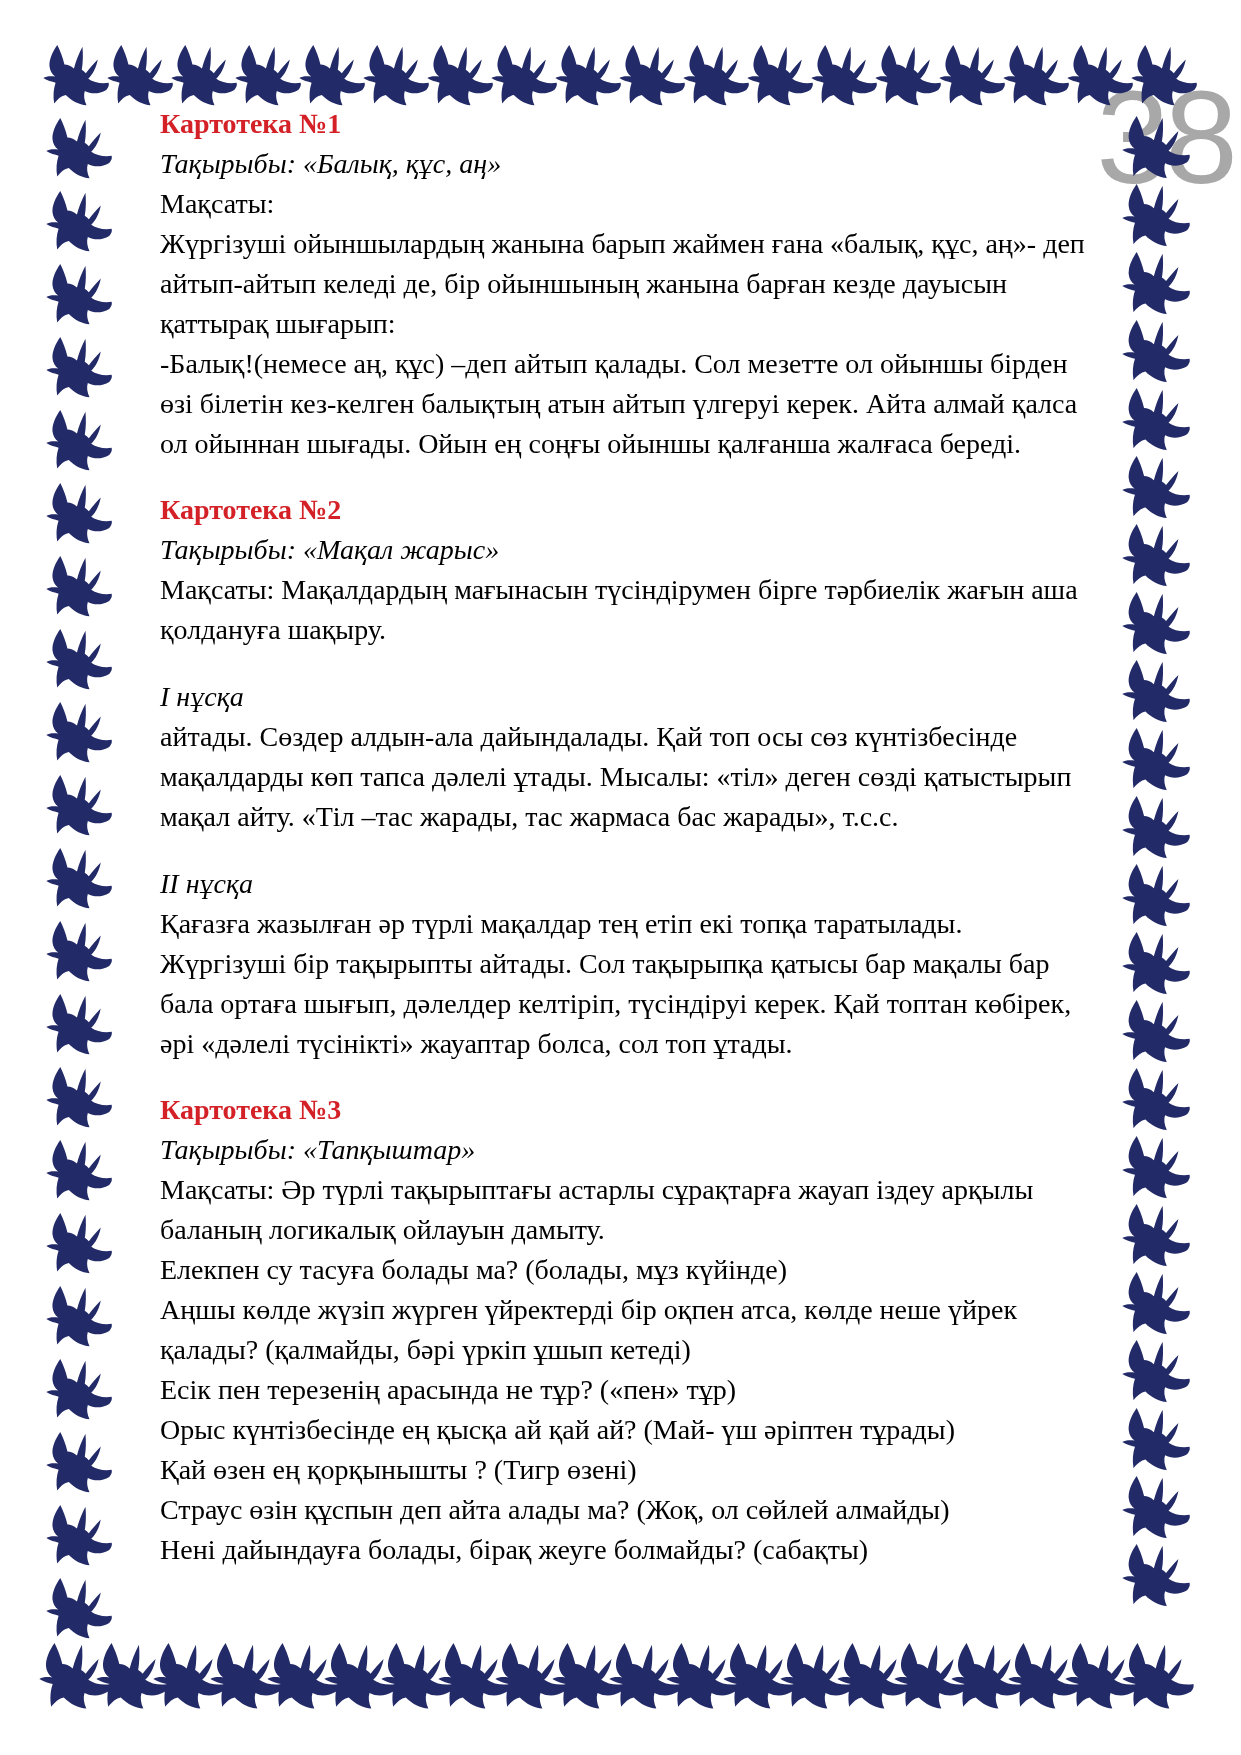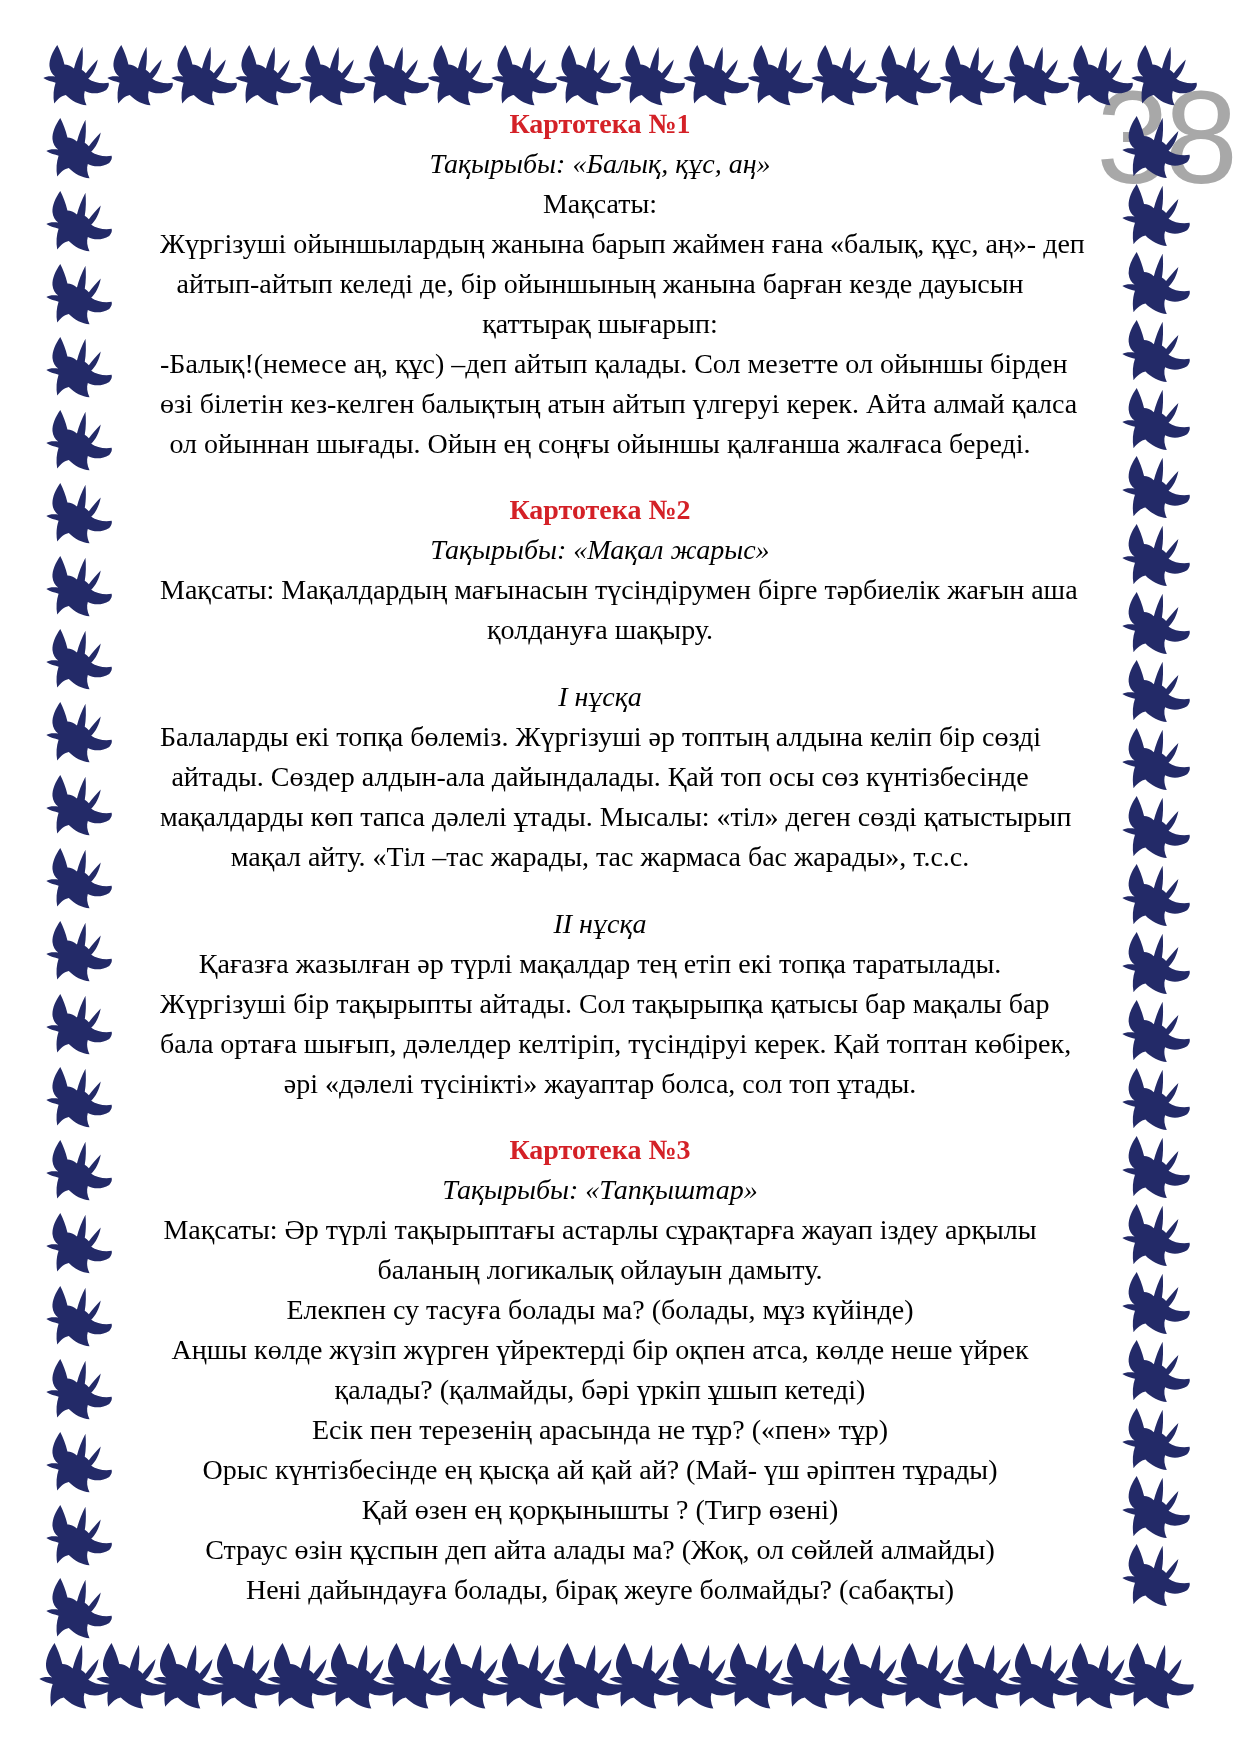--- a/index.html
+++ b/index.html
@@ -10,21 +10,20 @@
   }
   .page-number {
     position:absolute; top:72px; right:8px; z-index:1;
     font-family:"Liberation Sans", sans-serif;
     font-size:132px; line-height:1; letter-spacing:-5px;
     color:var(--gray,#a8a8a8); font-weight:400;
   }
   .content {
     position:absolute; left:160px; top:104px; width:880px; z-index:2;
     color:var(--body,#000000);
-    text-align:center;
   }
   .section { margin:0 0 26px 0; }
   .section-title, .section-subtitle, .line {
     font-size:28px; line-height:40px; white-space:nowrap;
   }
   .section-title { color:var(--red,#d42127); font-weight:bold; }
   .section-subtitle { font-style:italic; }
   .line.italic { font-style:italic;margin-top:27px; }
   .bird {
     position:absolute; z-index:5;
@@ -322,21 +321,20 @@
         <div class="line">-Балық!(немесе аң, құс) –деп айтып қалады. Сол мезетте ол ойыншы бірден</div>
         <div class="line">өзі білетін кез-келген балықтың атын айтып үлгеруі керек. Айта алмай қалса</div>
         <div class="line">ол ойыннан шығады. Ойын ең соңғы ойыншы қалғанша жалғаса береді.</div>
       </div>
       <div class="section">
         <div class="section-title">Картотека №2</div>
         <div class="section-subtitle">Тақырыбы: «Мақал жарыс»</div>
         <div class="line">Мақсаты: Мақалдардың мағынасын түсіндірумен бірге тәрбиелік жағын аша</div>
         <div class="line">қолдануға шақыру.</div>
         <div class="line italic">І нұсқа</div>
-        <div class="line">Балаларды екі топқа бөлеміз. Жүргізуші әр топтың алдына келіп бір сөзді</div>
         <div class="line">айтады. Сөздер алдын-ала дайындалады. Қай топ осы сөз күнтізбесінде</div>
         <div class="line">мақалдарды көп тапса дәлелі ұтады. Мысалы: «тіл» деген сөзді қатыстырып</div>
         <div class="line">мақал айту. «Тіл –тас жарады, тас жармаса бас жарады», т.с.с.</div>
         <div class="line italic">ІІ нұсқа</div>
         <div class="line">Қағазға жазылған әр түрлі мақалдар тең етіп екі топқа таратылады.</div>
         <div class="line">Жүргізуші бір тақырыпты айтады. Сол тақырыпқа қатысы бар мақалы бар</div>
         <div class="line">бала ортаға шығып, дәлелдер келтіріп, түсіндіруі керек. Қай топтан көбірек,</div>
         <div class="line">әрі «дәлелі түсінікті» жауаптар болса, сол топ ұтады.</div>
       </div>
       <div class="section">

